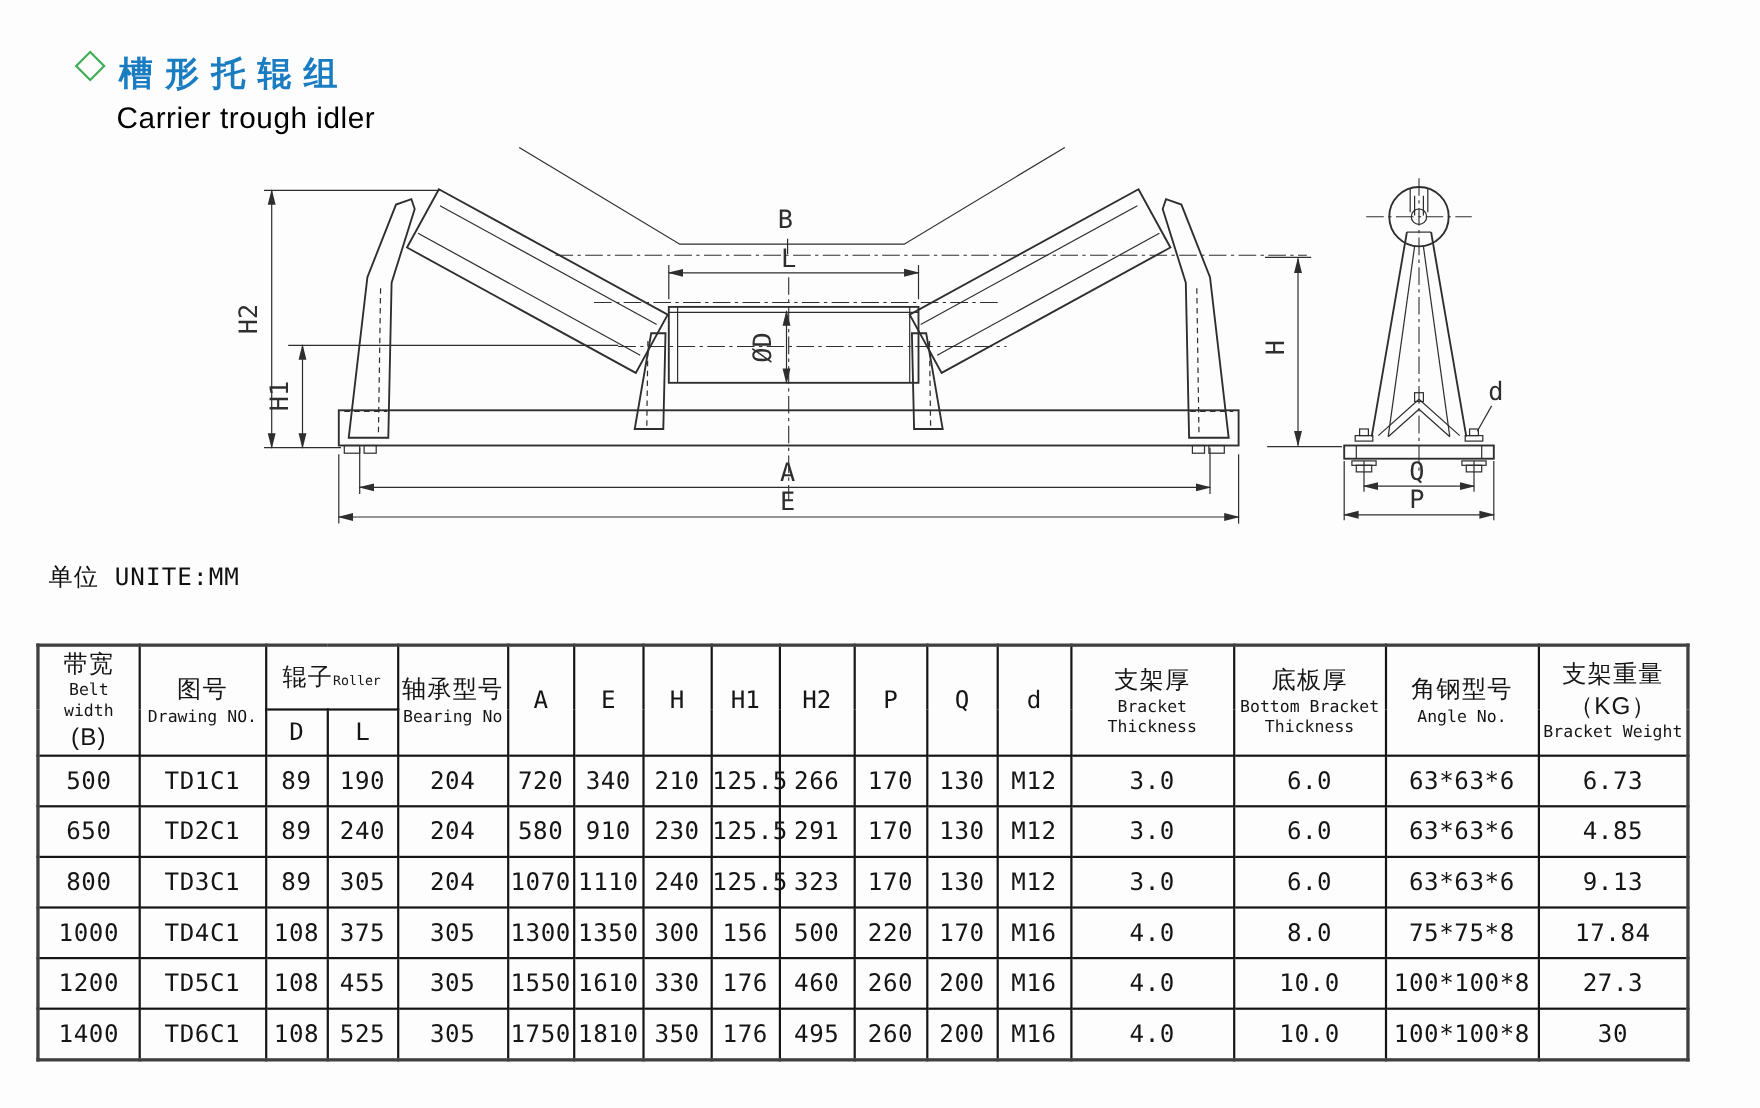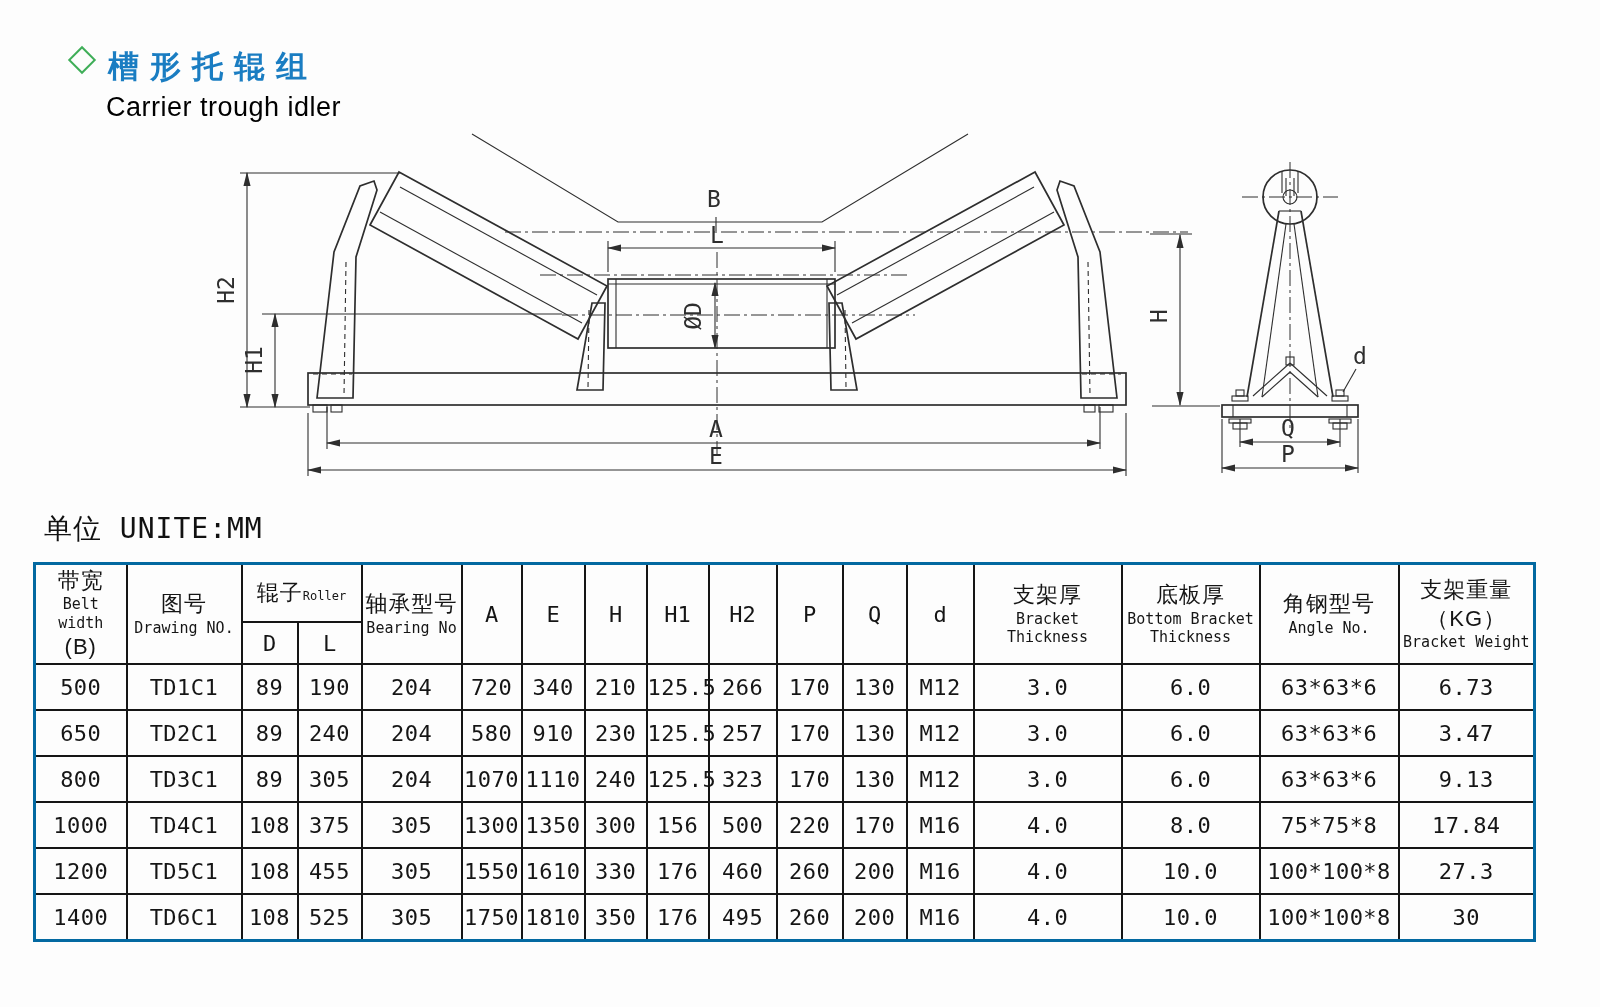--- a/index.html
+++ b/index.html
@@ -15,38 +15,38 @@
   .title-row{display:flex;align-items:flex-start;}
   .diamond{
     width:16px;height:16px;border:2px solid #3fae58;
     transform:rotate(45deg);margin:0 16px 0 2px;flex:0 0 auto;background:transparent;
   }
   .title-cn{font-size:31px;font-weight:600;color:#1a7dc2;letter-spacing:11px;line-height:1.1;}
   .title-en{margin:8px 0 0 36px;font-size:27px;font-weight:500;color:#000000;letter-spacing:0.5px;}
 
   
   .unit-note{
-    left:44px;top:510px;font-size:28px;color:#111;
+    left:44px;top:510px;font-size:22px;color:#111;
     font-family:"DejaVu Sans Mono",monospace;letter-spacing:1px;
   }
 
   
   svg.drawing{left:0;top:0;}
   .ln{stroke:#2e2e2e;stroke-width:1.7;fill:none;}
   .tn{stroke:#2e2e2e;stroke-width:1.1;fill:none;}
   .dsh{stroke:#2e2e2e;stroke-width:1.1;fill:none;stroke-dasharray:5 4;}
   .cl{stroke:#2e2e2e;stroke-width:1;fill:none;stroke-dasharray:16 4 3 4;}
   .dim{stroke:#2e2e2e;stroke-width:1.1;fill:none;}
   .lbl{fill:#2e2e2e;font-family:"DejaVu Sans Mono",monospace;font-size:23px;text-anchor:middle;}
 
   
   table.spec{
-    position:absolute;left:33px;top:562px;width:1500px;
+    position:absolute;left:33px;top:585px;width:1500px;
     border-collapse:collapse;table-layout:fixed;
-    border:3px solid #0369a1;background:#fdfdfd;
+    border:3px solid #404040;background:#fdfdfd;
   }
   .spec th,.spec td{
     border:2px solid #151515;text-align:center;vertical-align:middle;
     padding:0;font-weight:normal;color:#151515;
   }
   .spec thead tr.h1 th{height:56px;}
   .spec thead tr.h2 th{height:40px;}
   .spec td{height:44px;font-family:"DejaVu Sans Mono",monospace;font-size:22px;letter-spacing:0.5px;}
   .cn{display:block;font-size:22px;line-height:1.3;letter-spacing:1px;}
   .en{display:block;font-size:15px;line-height:1.25;font-family:"DejaVu Sans Mono",monospace;letter-spacing:0;}
@@ -290,28 +290,28 @@
       <tr>
         <td>650</td>
         <td>TD2C1</td>
         <td>89</td>
         <td>240</td>
         <td>204</td>
         <td>580</td>
         <td>910</td>
         <td>230</td>
         <td>125.5</td>
-        <td>257</td>
+        <td>291</td>
         <td>170</td>
         <td>130</td>
         <td>M12</td>
         <td>3.0</td>
         <td>6.0</td>
         <td>63*63*6</td>
-        <td>3.47</td>
+        <td>4.85</td>
       </tr>
       <tr>
         <td>800</td>
         <td>TD3C1</td>
         <td>89</td>
         <td>305</td>
         <td>204</td>
         <td>1070</td>
         <td>1110</td>
         <td>240</td>

